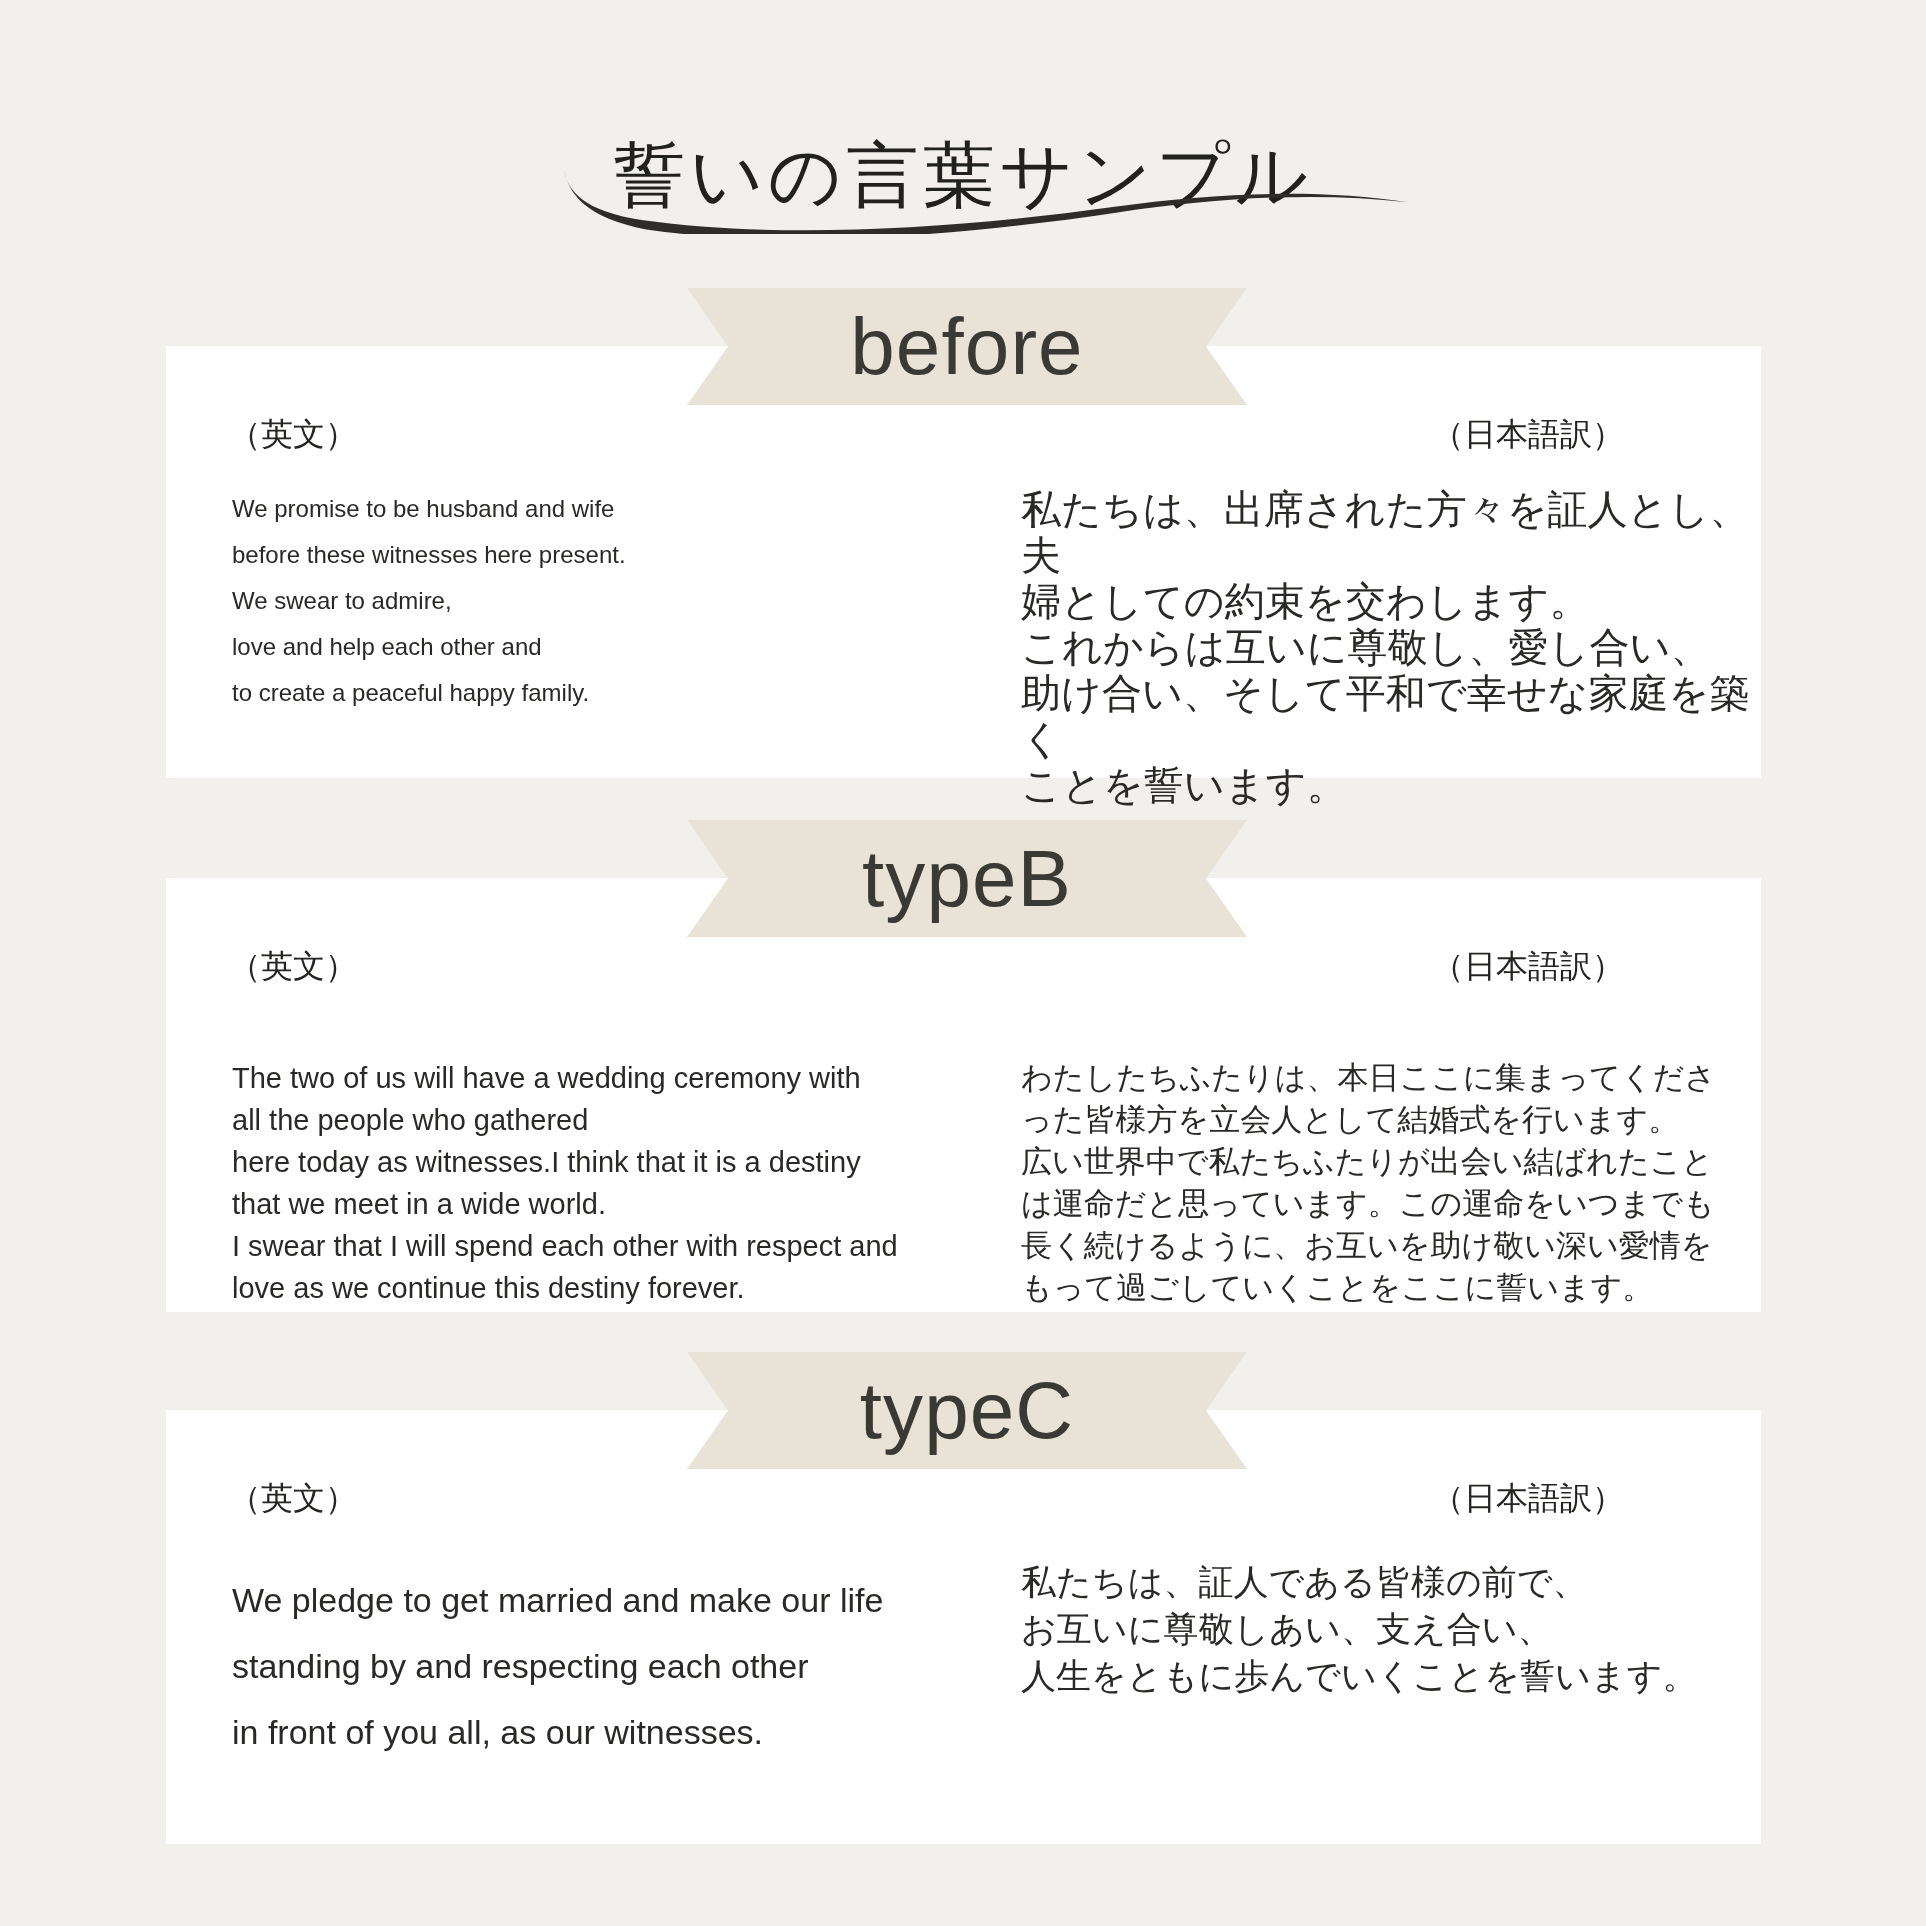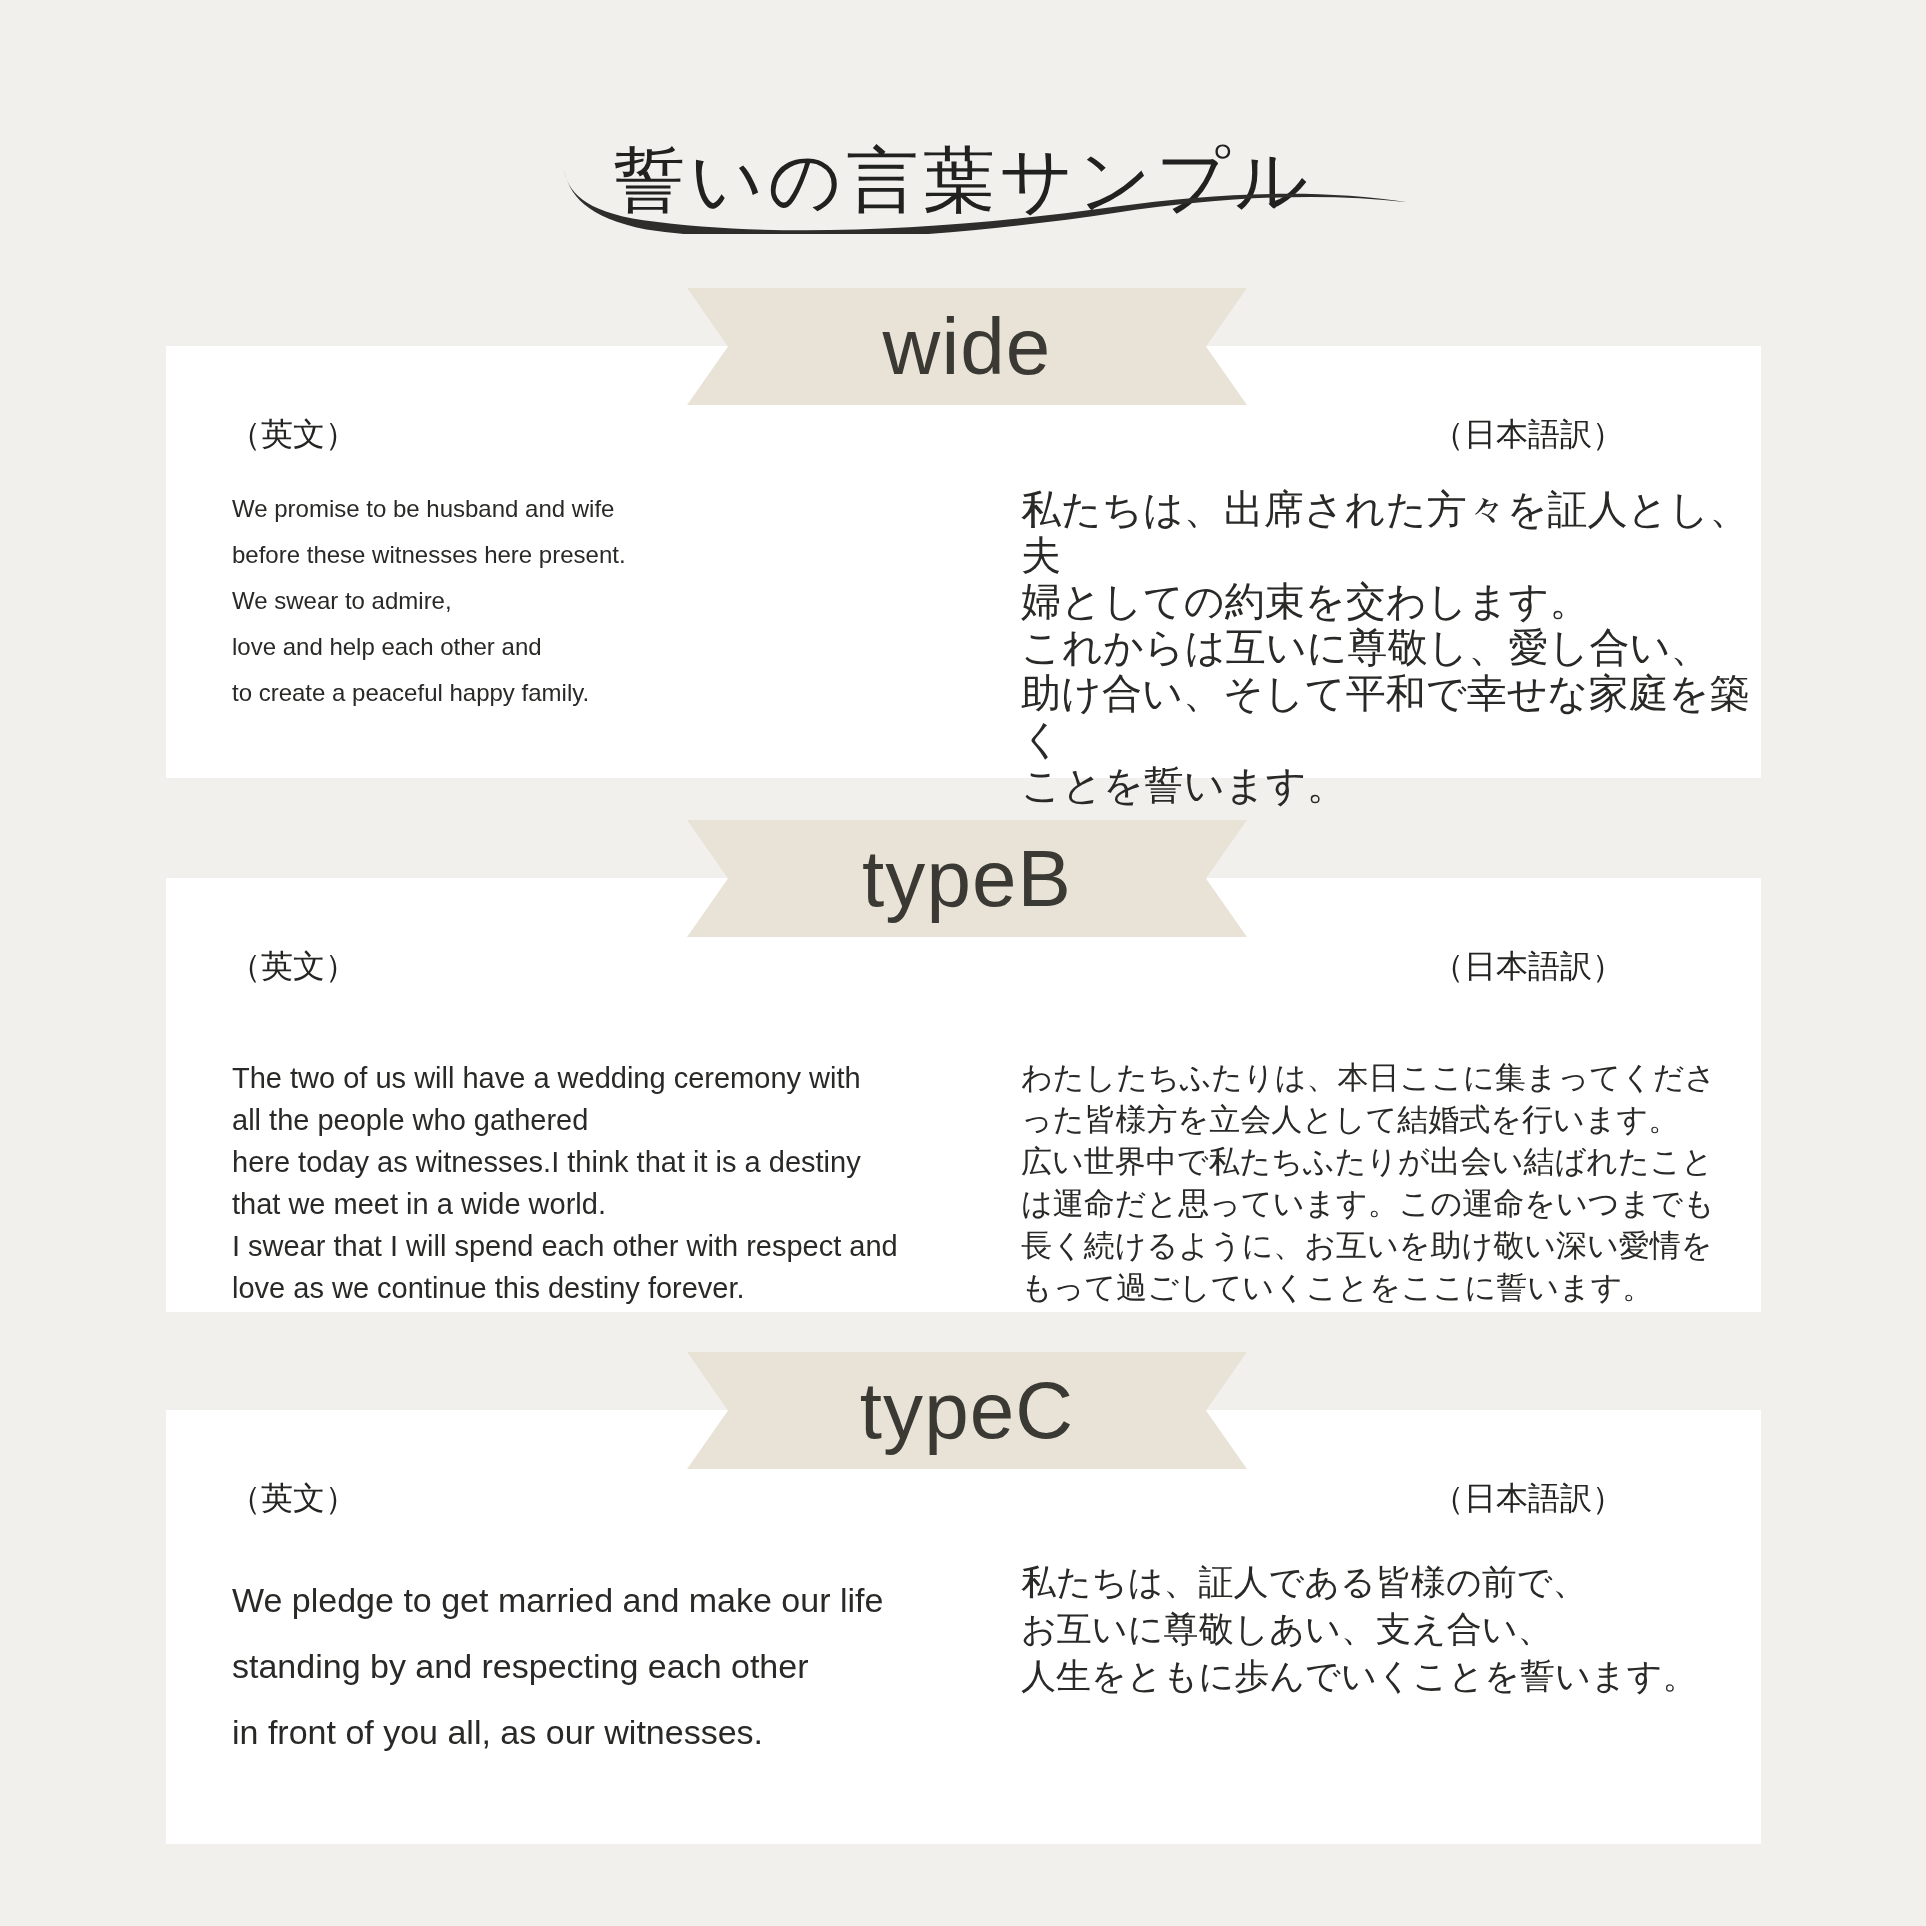--- a/index.html
+++ b/index.html
@@ -8,21 +8,21 @@
     width:1926px;height:1926px;
     background:#F1F0ED;
     font-family:"Liberation Sans","DejaVu Sans",sans-serif;
     color:#292927;
     overflow:hidden;
   }
   
   .title{
     position:absolute;left:0;top:96px;width:100%;
     text-align:center;
-    font-family:Liberation Serif, serif;
+    font-family:Liberation Mono, monospace;
     font-size:72px;line-height:75px;
     letter-spacing:4.6px;
     color:#21211F;
     font-weight:500;
   }
   .swoosh{
     position:absolute;left:556px;top:167px;
     width:859px;height:67px;
   }
   
@@ -87,21 +87,21 @@
          C 16 42, 44 78, 150 94
          C 380 126, 680 112, 980 70
          C 1160 45, 1340 38, 1496 62
          C 1340 44, 1165 53, 985 80
          C 690 124, 390 144, 155 110
          C 50 90, 18 48, 10 4 Z"></path>
   </svg>
 
   <section class="card card-a">
     <div class="ribbon">
-      <span>wide</span>
+      <span>before</span>
     </div>
     <div class="label-en">（英文）</div>
     <div class="label-ja">（日本語訳）</div>
     <div class="text text-en">We promise to be husband and wife
 before these witnesses here present.
 We swear to admire,
 love and help each other and
 to create a peaceful happy family.</div>
     <div class="text text-ja">私たちは、出席された方々を証人とし、夫
 婦としての約束を交わします。

